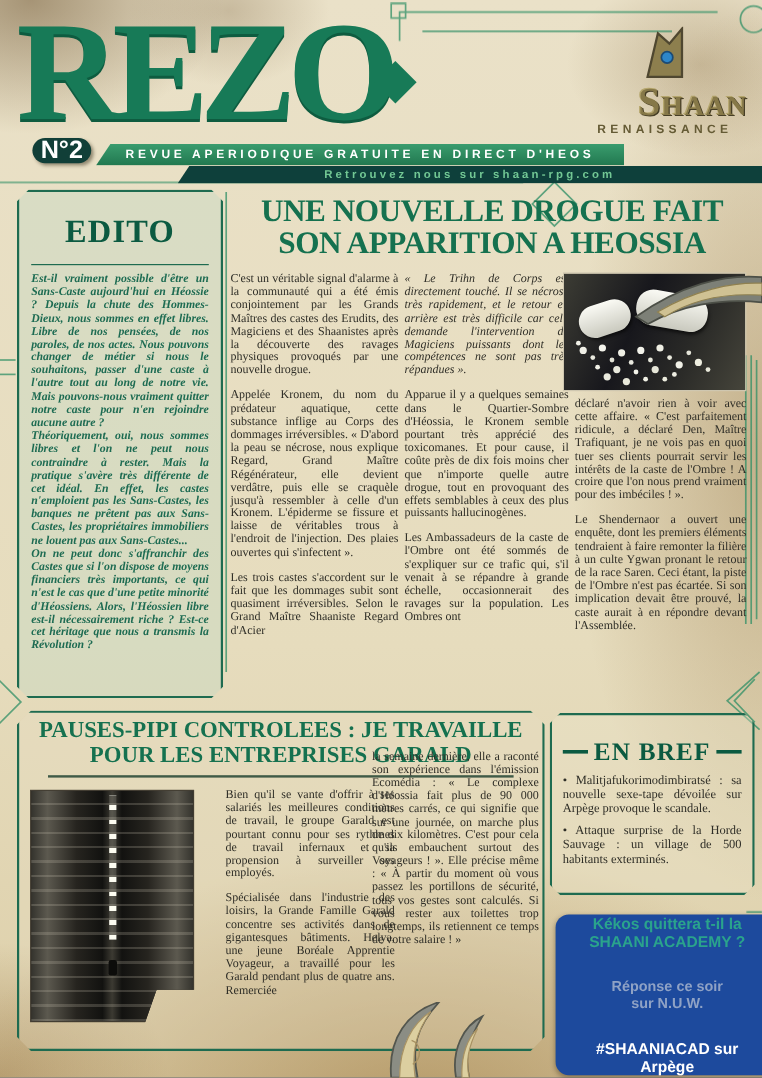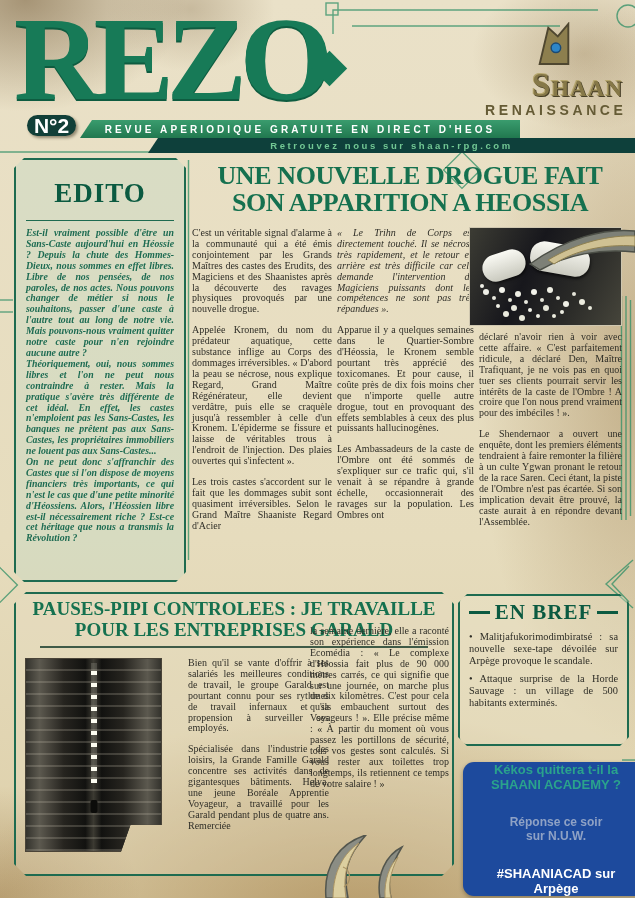--- a/index.html
+++ b/index.html
@@ -19,21 +19,21 @@
   .lyr{position:absolute;z-index:2;}
 
   
   #logo{left:14px;top:8px;width:390px;height:124px;
     font-weight:bold;font-size:120px;line-height:104px;letter-spacing:-7px;
     color:#177a57;text-shadow:0 2px 0 #0e5c40;transform:scaleY(.98);}
   #logo-diamond{left:317px;top:56px;width:25px;height:25px;background:#177a57;transform:rotate(45deg);z-index:3;}
   #shaan{right:12px;top:22px;width:138px;text-align:center;color:#7f7244;}
   #shaan .word{font-weight:bold;font-size:33px;line-height:30px;font-variant:small-caps;
     color:#867848;text-shadow:1px 1px 0 #463e26,-1px -1px 0 #b5a66d;letter-spacing:1px;text-align:right;}
-  #shaan .sub{font-family:"Liberation Sans",sans-serif;font-weight:bold;font-size:14px;
+  #shaan .sub{font-family:"Liberation Sans",sans-serif;font-weight:bold;font-size:10px;
     letter-spacing:3.6px;color:#655b35;margin-top:2px;}
   #issue{left:27px;top:115px;width:49px;height:21px;background:#113f38;color:#fff;
     font-family:"Liberation Sans",sans-serif;font-weight:bold;font-size:21px;
     display:flex;align-items:center;justify-content:center;border-radius:12px;
     box-shadow:2px 2px 3px rgba(40,30,10,.45);z-index:4;}
   #banner{left:80px;top:120px;width:440px;height:18px;
     background:linear-gradient(#3a9c6e,#21784f);
     clip-path:polygon(12px 0,100% 0,100% 100%,0 100%);
     color:#fff;font-family:"Liberation Sans",sans-serif;font-weight:bold;font-size:10px;
     letter-spacing:3.1px;display:flex;align-items:center;justify-content:center;z-index:3;}
@@ -96,21 +96,21 @@
     filter:blur(.4px);}
   #worker{position:absolute;left:50%;bottom:38px;width:7px;height:13px;background:#0c0c0a;transform:translateX(-50%);border-radius:2px;}
   #a2c1{left:164px;top:658px;width:141px;margin-left:24px;}
   #a2c2{left:310px;top:626px;width:139px;}
 
   
   #enbref{left:458px;top:594px;width:171px;height:152px;box-sizing:border-box;
     border:2px solid #1e6b50;border-radius:8px;
     clip-path:polygon(9px 0,calc(100% - 9px) 0,100% 9px,100% calc(100% - 9px),calc(100% - 9px) 100%,9px 100%,0 calc(100% - 9px),0 9px);
     background:rgba(236,229,204,.35);padding:2px 9px 4px;}
-  #enbref .hd{display:flex;align-items:center;gap:5px;margin-top:2px;}
+  #enbref .hd{display:flex;align-items:center;gap:5px;margin-top:16px;}
   #enbref .hd .dash{flex:1;height:3px;background:#0b5a41;}
   #enbref .hd .t{font-weight:bold;font-size:21px;color:#0b5a41;letter-spacing:1px;line-height:24px;}
   #enbref p{margin:7px 0 0;font-size:10.4px;line-height:11.8px;color:#2f2e27;text-align:justify;}
   #enbref p:before{content:"• ";}
 
   
   #promo{left:463px;top:714px;width:186px;height:134px;background:#1d4a9d;border-radius:11px;
     z-index:2;display:flex;flex-direction:column;align-items:center;justify-content:space-between;gap:7px;
     font-family:"Liberation Sans",sans-serif;font-weight:bold;text-align:center;
     box-shadow:0 2px 4px rgba(30,20,5,.35);margin-top:48px;}

